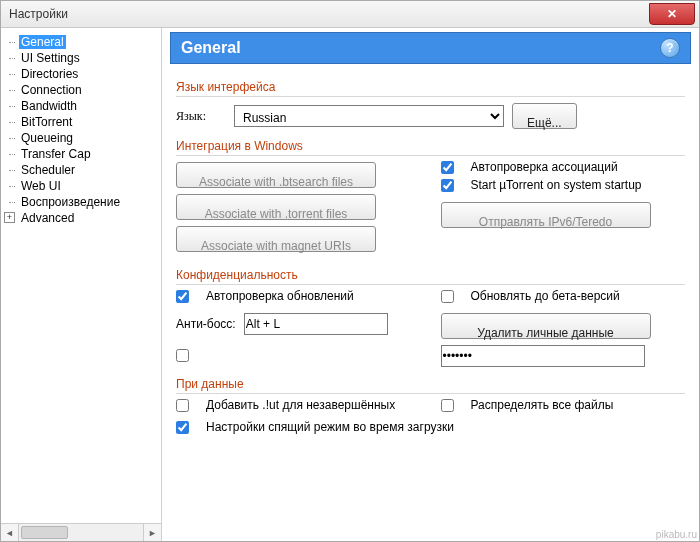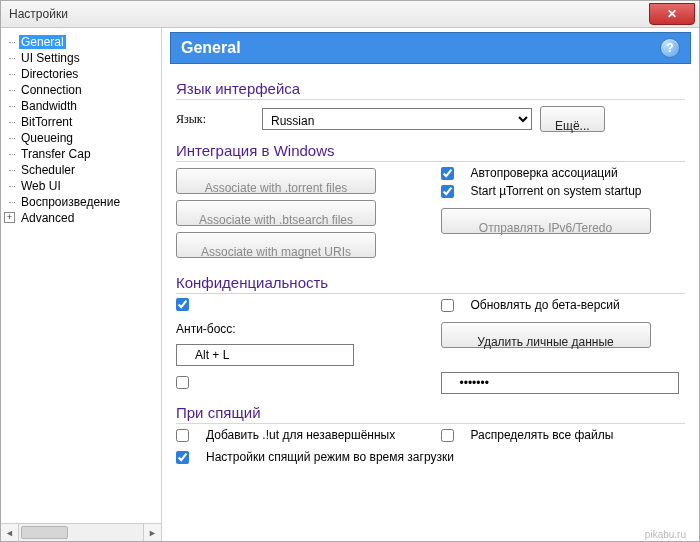--- a/index.html
+++ b/index.html
@@ -159,22 +159,22 @@
     display: flex;
     align-items: center;
     justify-content: center;
     box-shadow: inset 0 1px 1px rgba(255,255,255,.5);
   }
   .panel {
     padding: 6px 6px 0 6px;
   }
   .group-title {
     padding: 4px 0 0 0;
-    color: #4c1d95;
-    font-size: 15px;
+    color: #c2410c;
+    font-size: 12px;
     position: relative;
     margin-top: 6px;
   }
   .group-title::after {
     content: "";
     display: block;
     border-top: 1px solid #d8d8d8;
     margin-top: 2px;
   }
   .group-title span {
@@ -196,21 +196,20 @@
   select.combo, .btn, input.text {
     font-family: inherit;
     font-size: 12px;
   }
   select.combo {
     width: 270px;
     height: 22px;
     border: 1px solid #7a7a7a;
     background: #fff;
     padding: 4px 4px;
-    margin-left: 28px;
   }
   .btn {
     height: 24px;
     padding: 12px 14px;
     border: 1px solid #8a8a8a;
     background: linear-gradient(#fdfdfd,#e8e8e8);
     border-radius: 3px;
     color: #222;
     cursor: default;
     white-space: nowrap;
@@ -237,26 +236,26 @@
   }
   .chk input[type=checkbox] {
     width: 13px;
     height: 13px;
     accent-color: #2b7de1;
     margin:0;
   }
   input.text {
     height: 20px;
     border: 1px solid #7a7a7a;
-    padding: 0 18px;
+    padding: 0 1px;
     background: #fff;
   }
   .watermark {
     position: absolute;
-    right: 14px;
+    right: 3px;
     bottom: 2px;
     color: #bbb;
     font-size: 10px;
   }
   .root { position: relative; width:700px; height:542px; }
 </style>
 </head>
 <body>
 <div class="root">
 
@@ -312,24 +311,24 @@
           <select class="combo">
             <option>Russian</option>
           </select>
           <button class="btn">Ещё...</button>
         </div>
 
         <div class="group-title"><span>Интеграция в Windows</span></div>
         <div class="twocol">
           <div class="col">
             <div class="row">
-                  <button class="btn wide disabled">Associate with .torrent files</button>
+                  <button class="btn wide disabled">Associate with .btsearch files</button>
                 </div>
             <div class="row">
-                  <button class="btn wide disabled">Associate with .btsearch files</button>
+                  <button class="btn wide disabled">Associate with .torrent files</button>
                 </div>
             <div class="row">
                   <button class="btn wide disabled">Associate with magnet URIs</button>
                 </div>
           </div>
           <div class="col">
             <label class="chk">
               <input type="checkbox" checked="" style="">
               <span>Автопроверка ассоциаций</span>
             </label>
@@ -341,20 +340,21 @@
                   <button class="btn wider disabled">Отправлять IPv6/Teredo</button>
                 </div>
           </div>
         </div>
 
         <div class="group-title"><span>Конфиденциальность</span></div>
         <div class="twocol">
           <div class="col">
             <label class="chk">
               <input type="checkbox" checked="" style="">
+              <span>Автопроверка обновлений</span>
             </label>
           </div>
           <div class="col">
             <label class="chk">
               <input type="checkbox" style="">
               <span>Обновлять до бета-версий</span>
             </label>
           </div>
         </div>
         <div class="twocol">
@@ -374,21 +374,21 @@
           <div class="col">
             <label class="chk">
               <input type="checkbox" style="">
             </label>
           </div>
           <div class="col">
             <input class="text" style="width: 200px;" value="•••••••">
           </div>
         </div>
 
-        <div class="group-title"><span>При спящий</span></div>
+        <div class="group-title"><span>При данные</span></div>
         <div class="twocol">
           <div class="col">
             <label class="chk">
               <input type="checkbox" style="">
               <span>Добавить .!ut для незавершённых</span>
             </label>
           </div>
           <div class="col">
             <label class="chk">
               <input type="checkbox" style="">

